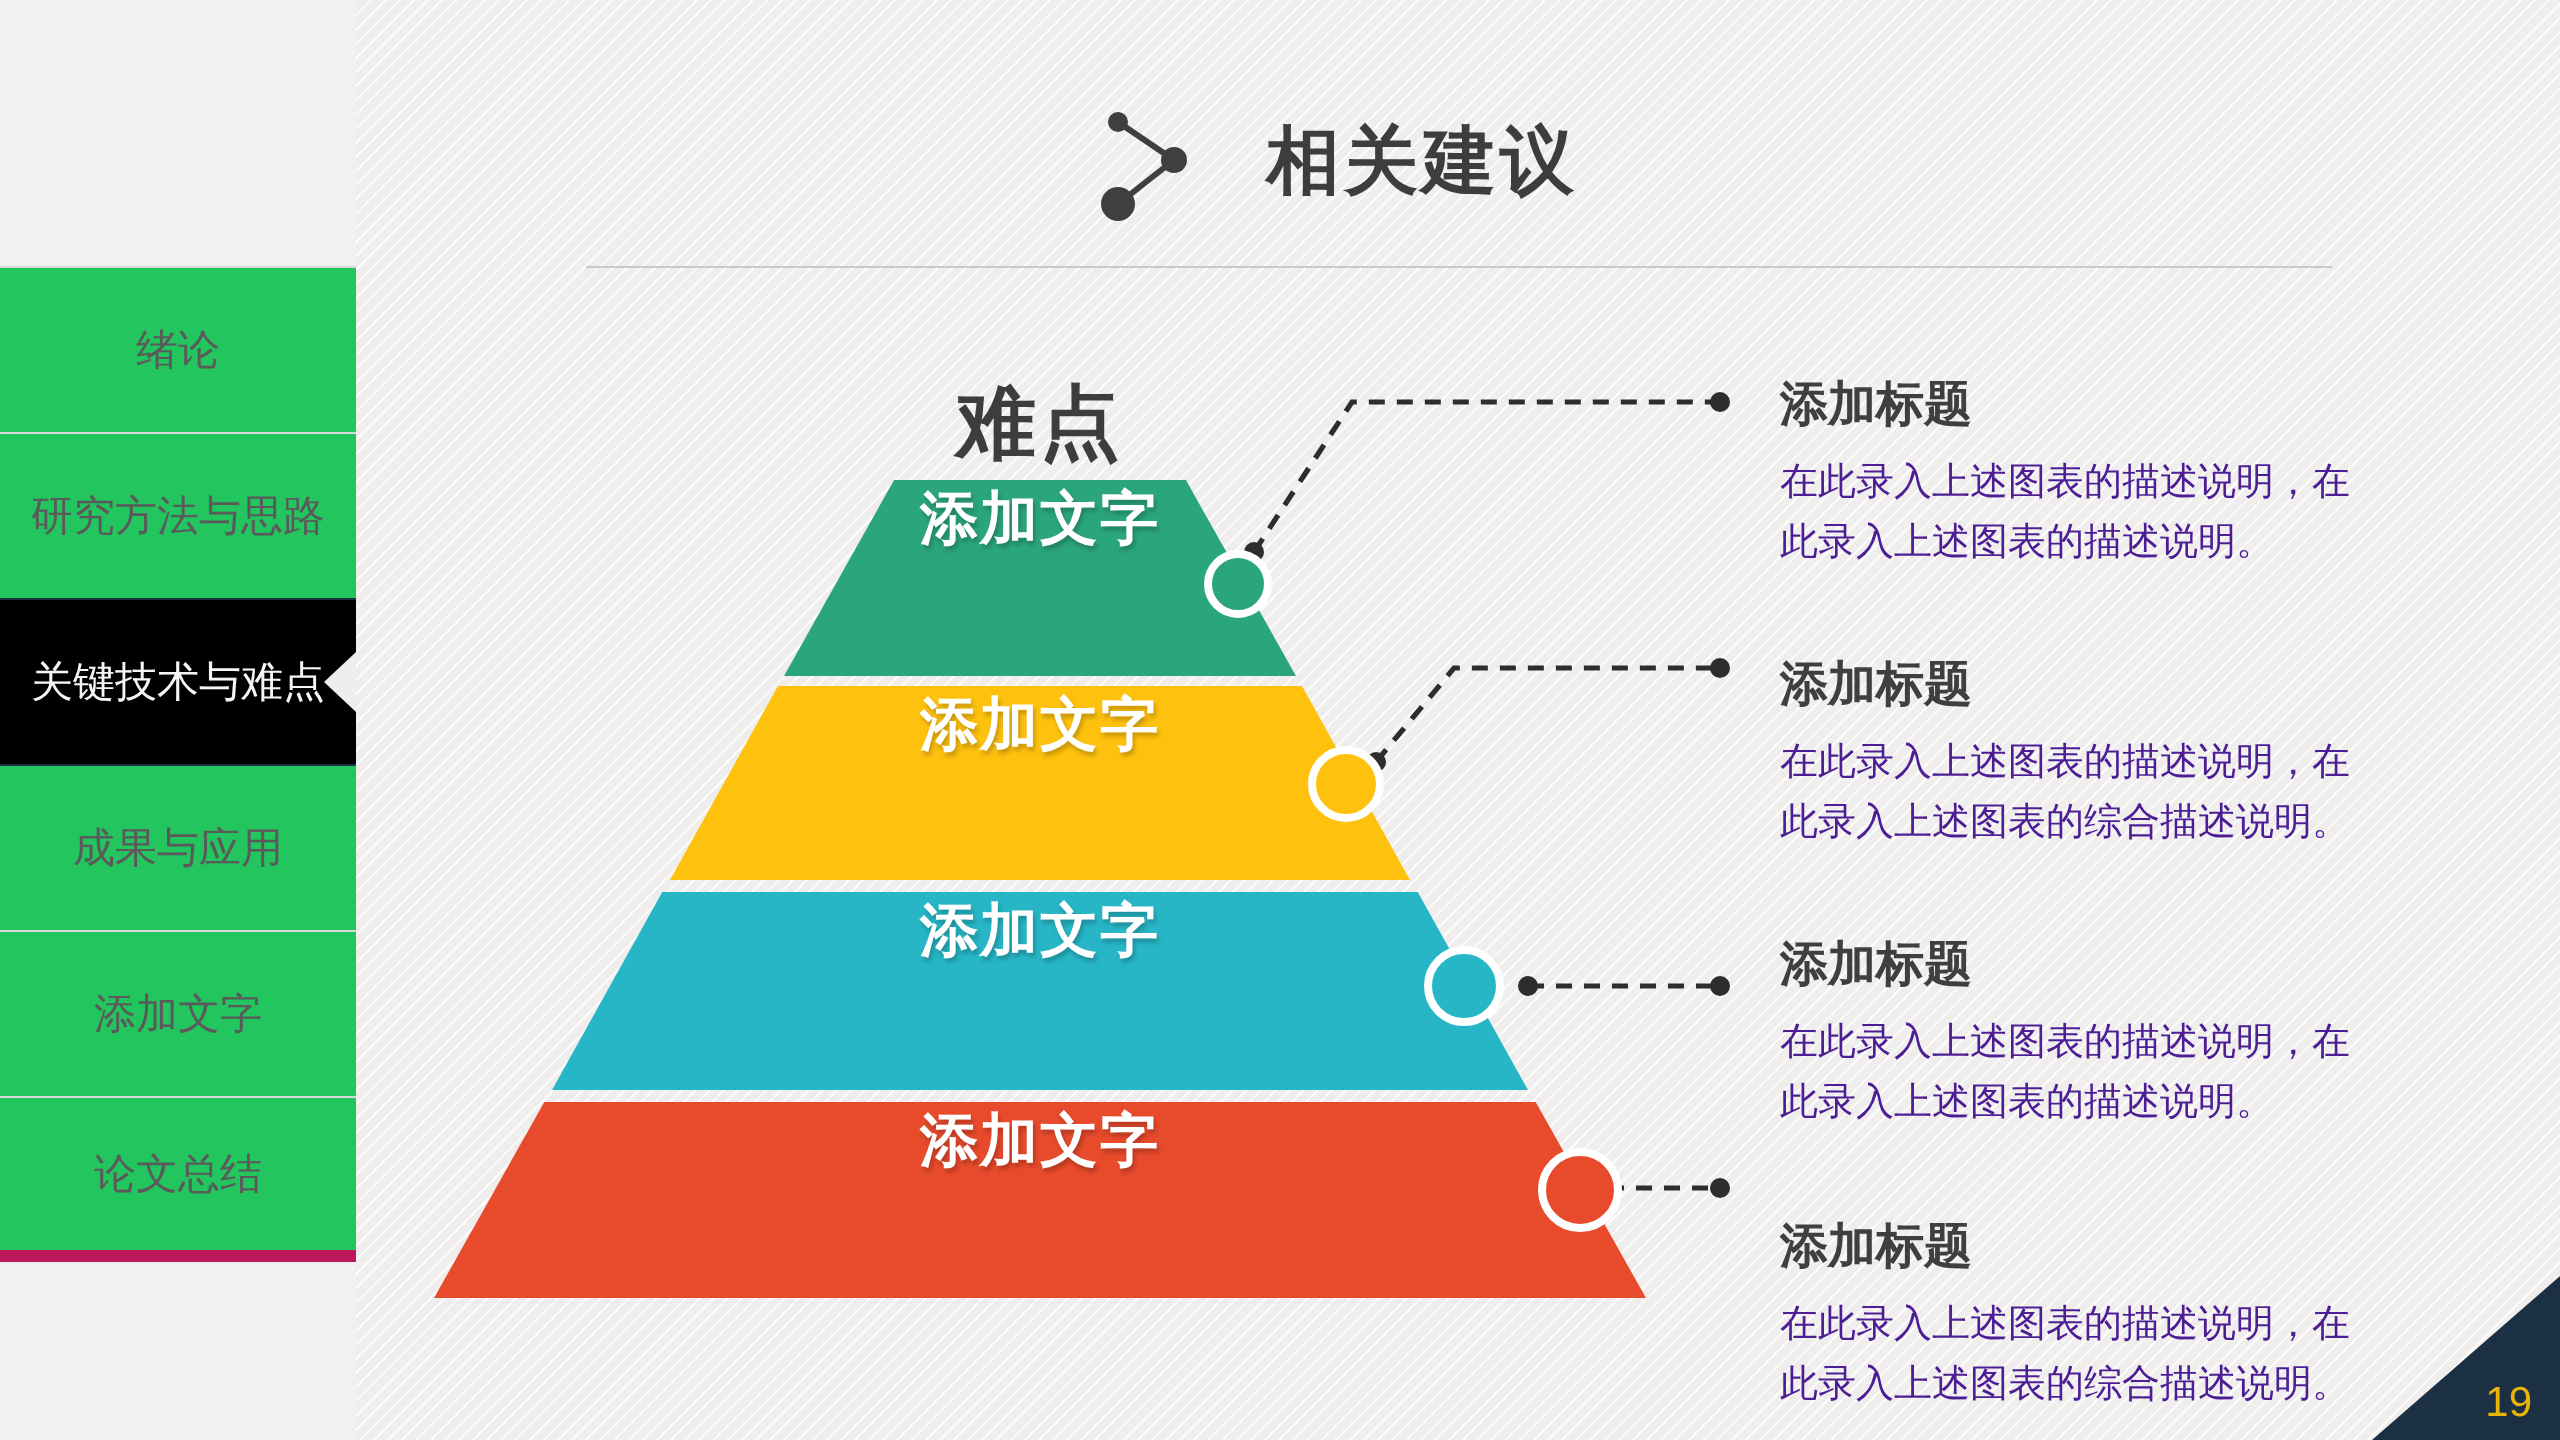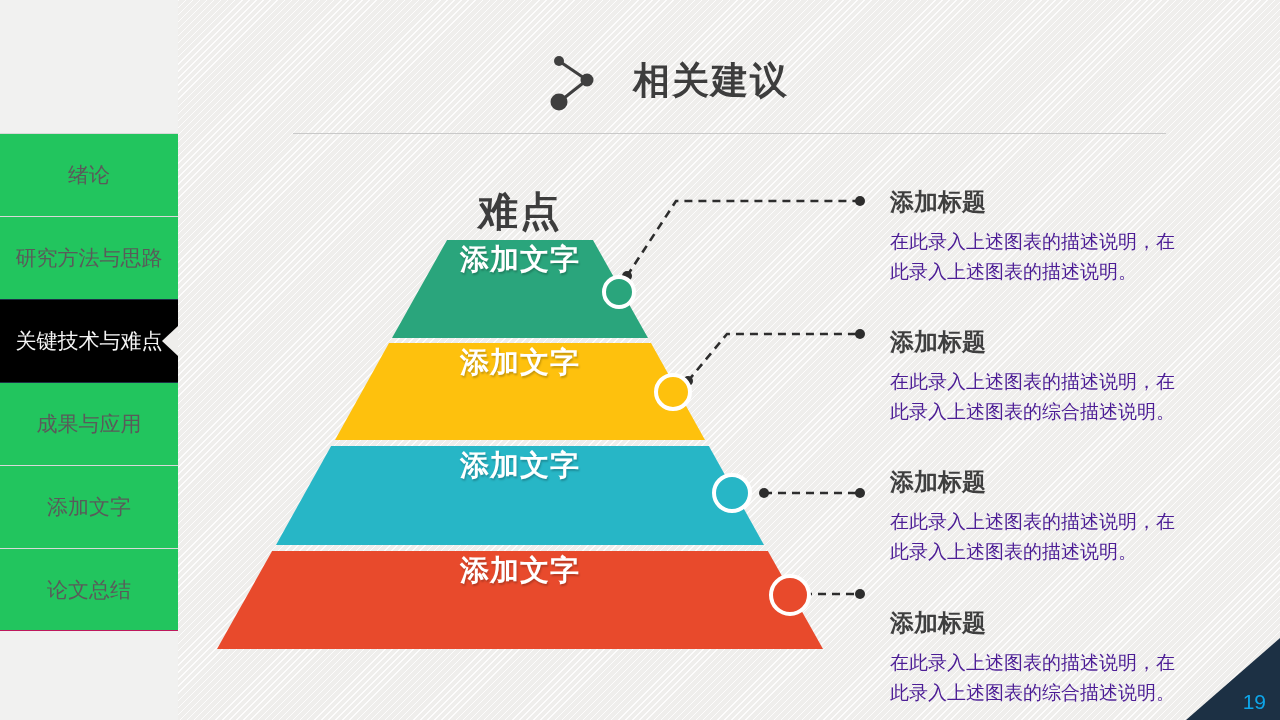--- a/index.html
+++ b/index.html
@@ -17,21 +17,21 @@
       rgba(0,0,0,0) 1px, rgba(0,0,0,0) 5px);
   }
 
   
   .sidebar { position:absolute; left:0; top:133px; width:178px; }
   .side-item {
     position:relative; height:83px; display:flex; align-items:center; justify-content:center;
     border-top:1px solid #d9d9d9; color:#5a5a5a; font-size:21px; cursor:pointer;
     background:#22c55e;
   }
-  .side-item:last-child { border-bottom:1px solid #be185d; }
+  .side-item:last-child { border-bottom:6px solid #be185d; }
   .side-item.active { background:#000000; color:#f5f5f5; border-top-color:#1c3044; }
   .side-item.active + .side-item { border-top-color:#1c3044; }
   .notch {
     position:absolute; right:0; top:50%; transform:translateY(-50%);
     width:0; height:0; border-top:15px solid transparent; border-bottom:15px solid transparent;
     border-right:16px solid #efeeec;
   }
 
   
   .header-icon { position:absolute; left:537px; top:47px; }
@@ -68,21 +68,21 @@
   .callout { position:absolute; left:890px; width:300px;margin-top:24px; }
   .callout .co-title { font-size:24px; font-weight:bold; color:#3f3f3f; margin-bottom:9px; }
   .callout .co-line { font-size:19px; color:#4c1d95; line-height:30px; }
   .co1 { top:162px; } .co2 { top:302px; } .co3 { top:442px; } .co4 { top:583px; }
 
   
   .page-corner {
     position:absolute; left:1186px; top:638px; width:94px; height:82px;
     background:#1c3044; clip-path:polygon(100% 0, 100% 100%, 0% 100%);
   }
-  .page-num { position:absolute; right:14px; bottom:6px; font-size:21px; color:#0ea5e9; }
+  .page-num { position:absolute; right:14px; bottom:6px; font-size:21px; color:#eab308; }
 </style>
 </head>
 <body>
 
 <div class="slide">
   <div class="main-bg"></div>
 
   <aside class="sidebar">
     <div class="side-item">
       <span>绪论</span>

